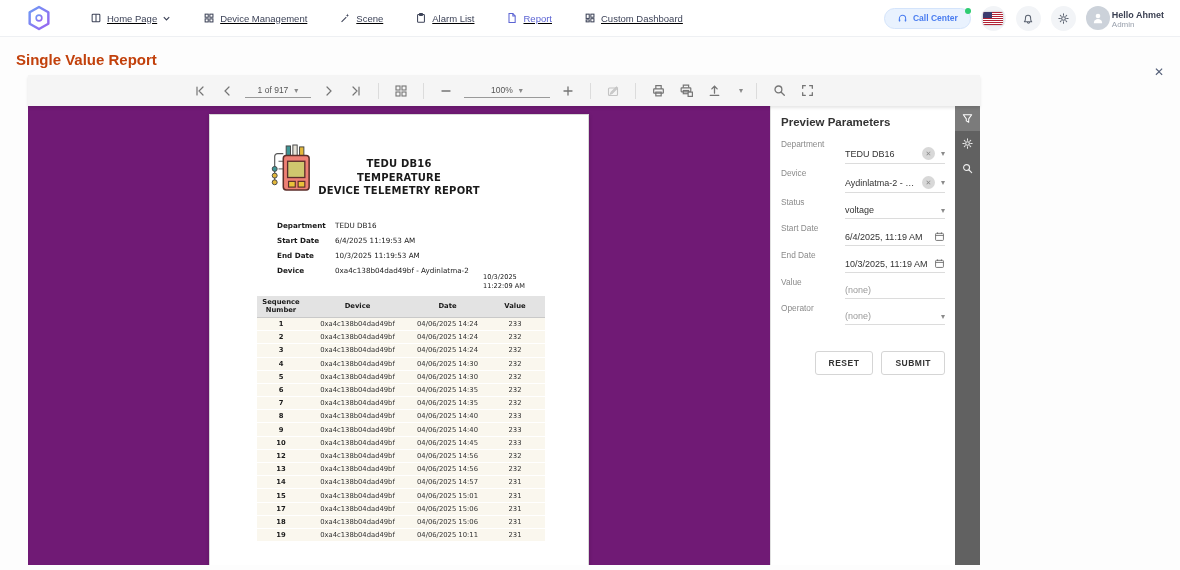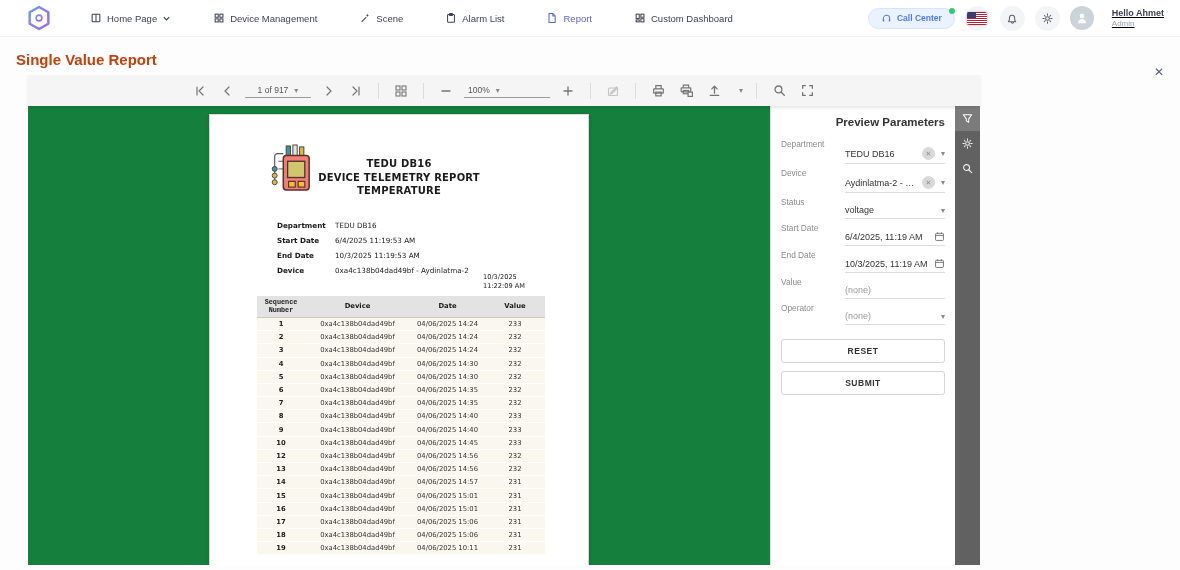--- a/index.html
+++ b/index.html
@@ -2,48 +2,48 @@
 <html><head>
 <meta charset="utf-8">
 <style>
   *{margin:0;padding:0;box-sizing:border-box;}
   html,body{width:1180px;height:570px;overflow:hidden;background:#fdfdfd;font-family:"Liberation Sans",sans-serif;}
   svg{display:block;}
 
   
   .topnav{height:37px;background:#fff;border-bottom:1px solid #eef0f3;display:flex;align-items:center;padding:0 16px 0 26px;}
   .logo{margin-right:28px;}
-  .nav-items{display:flex;align-items:flex-start;gap:22px;}
+  .nav-items{display:flex;align-items:flex-start;gap:12px;text-decoration:underline;}
   .nav-item{display:flex;align-items:center;gap:5px;padding:5px 10px;font-size:9.5px;color:#3c4257;cursor:pointer;white-space:nowrap;}
   .nav-item .nicon svg{stroke:#3c4257;}
   .nav-item.active{color:#5b63d3;}
   .nav-item.active .nicon svg{stroke:#5b63d3;}
   .nav-right{margin-left:auto;display:flex;align-items:center;gap:10px;}
   .cc-pill{position:relative;display:flex;align-items:center;gap:5px;background:#e9f2fe;border:1px solid #d4e4fb;color:#4a7df0;font-size:8.5px;font-weight:bold;border-radius:12px;padding:4px 12px;cursor:pointer;}
   .cc-dot{position:absolute;top:-1px;right:-1px;width:6px;height:6px;border-radius:50%;background:#2ecc71;}
   .circle-btn{width:25px;height:25px;border-radius:50%;background:#f2f4f7;display:flex;align-items:center;justify-content:center;cursor:pointer;}
   .flag{width:20px;height:13px;border-radius:2px;overflow:hidden;position:relative;background:repeating-linear-gradient(180deg,#b22234 0 1px,#fff 1px 2px);box-shadow:0 0 2px rgba(0,0,0,.3);}
   .flag .canton{position:absolute;top:0;left:0;width:9px;height:6px;background:#3c3b6e;}
-  .user{display:flex;align-items:center;gap:18px;cursor:pointer;text-decoration:underline;}
+  .user{display:flex;align-items:flex-end;gap:2px;cursor:pointer;}
   .avatar{width:24px;height:24px;border-radius:50%;background:#ccd2da;display:flex;align-items:center;justify-content:center;}
   .user-name{font-size:9px;font-weight:bold;color:#3a3f51;line-height:1.2;}
   .user-role{font-size:8px;color:#9aa1ad;line-height:1.2;}
 
   
   .page-title{position:absolute;left:16px;top:51px;font-size:15px;font-weight:bold;color:#c2410c;}
   .close-btn{position:absolute;right:16px;top:66px;font-size:12px;color:#56617a;background:none;border:none;cursor:pointer;line-height:1;}
 
   
-  .viewer{position:absolute;left:28px;top:75px;width:952px;height:490px;display:flex;flex-direction:column;background:#15803d;}
+  .viewer{position:absolute;left:28px;top:75px;width:952px;height:490px;display:flex;flex-direction:column;background:#701a75;}
   .vtoolbar{height:31px;background:#f5f5f5;display:flex;align-items:center;justify-content:center;gap:9px;box-shadow:0 2px 3px rgba(0,0,0,.10);position:relative;z-index:3;}
   .tbtn{background:none;border:none;padding:2px;cursor:pointer;display:flex;align-items:center;}
   .tbtn svg{stroke:#757575;}
   .tbtn.disabled svg{stroke:#c4c4c4;}
   .tsep{width:1px;height:16px;background:#dcdcdc;margin:0 4px;}
-  .tfield{display:flex;align-items:center;justify-content:flex-start;border-bottom:1px solid #9a9a9a;padding:2px 4px;cursor:pointer;}
+  .tfield{display:flex;align-items:center;justify-content:center;border-bottom:1px solid #9a9a9a;padding:2px 4px;cursor:pointer;}
   .tfield .tval{font-size:8.5px;color:#555;}
   .tcaret{font-size:8px;color:#8a8a8a;margin-left:6px;}
   .pg-field{width:66px;justify-content:center;}
   .zoom-field{width:86px;}
 
   .vbody{flex:1;display:flex;min-height:0;}
   .vcontent{flex:1;overflow:hidden;display:flex;justify-content:center;}
 
   
   .doc{width:380px;margin-top:8px;background:#fff;border:1px solid #d8d8d8;box-shadow:0 1px 4px rgba(0,0,0,.18);height:700px;position:relative;font-family:"DejaVu Sans",sans-serif;color:#1a1a1a;}
@@ -51,34 +51,34 @@
   .doc-device-icon{position:absolute;left:58px;top:0;}
   .doc-title{position:absolute;left:0;top:16px;width:100%;text-align:center;font-size:10px;font-weight:bold;line-height:1.35;letter-spacing:.2px;}
   .doc-meta{position:absolute;top:106px;left:67px;font-size:7.2px;}
   .meta-row{display:flex;margin-bottom:6px;}
   .meta-label{width:58px;font-weight:bold;}
   .doc-stamp{position:absolute;top:158px;left:273px;width:64px;font-size:6.6px;line-height:1.3;}
   .doc-table{position:absolute;top:181px;left:47px;width:288px;border-collapse:collapse;font-size:6.8px;}
   .doc-table th{background:#e3e3e3;font-weight:bold;padding:2px 2px;text-align:center;line-height:1.25;border-bottom:1px solid #c9c9c9;}
   .doc-table td{background:#faf7ee;padding:2.1px 2px;text-align:center;border-bottom:1px solid #fff;color:#333;}
   .doc-table td.seq{font-weight:bold;color:#1a1a1a;}
-  .col-seq{width:48px;font-family:Liberation Mono, monospace;}.col-dev{width:105px;}.col-date{width:75px;}.col-val{width:60px;}
+  .col-seq{width:48px;}.col-dev{width:105px;}.col-date{width:75px;}.col-val{width:60px;}
 
   
   .params{width:185px;background:#fff;border-left:1px solid #e0e0e0;padding:10px 10px 0 10px;font-family:"Liberation Sans",sans-serif;}
-  .params-title{font-size:11.5px;font-weight:bold;color:#333;margin-bottom:8px;text-align:right;}
+  .params-title{font-size:11.5px;font-weight:bold;color:#333;margin-bottom:8px;}
   .pfield{display:flex;margin-bottom:1px;}
   .plabel{width:64px;font-size:8.3px;color:#8a8a8a;padding-top:3px;}
   .pcontrol{flex:1;display:flex;align-items:center;border-bottom:1px solid #dcdcdc;padding:7px 0 3px;margin-top:4px;cursor:pointer;min-width:0;}
   .pvalue{flex:1;font-size:9px;color:#333;white-space:nowrap;overflow:hidden;text-overflow:ellipsis;}
   .pvalue.ph{color:#9a9a9a;}
   .pclear{width:13px;height:13px;border-radius:50%;background:#d8d8d8;color:#8d8d8d;font-size:7px;display:flex;align-items:center;justify-content:center;margin-left:4px;cursor:pointer;flex:none;}
   .pcaret{font-size:8px;color:#8a8a8a;margin-left:6px;flex:none;}
   .pcal{margin-left:4px;flex:none;}
-  .pbuttons{display:flex;justify-content:flex-end;gap:8px;margin-top:14px;flex-direction:column;}
+  .pbuttons{display:flex;justify-content:flex-end;gap:8px;margin-top:26px;}
   .pbtn{background:#fff;border:1px solid #d5d5d5;border-radius:3px;font-size:8.5px;font-weight:bold;letter-spacing:.5px;color:#333;padding:6px 13px;cursor:pointer;font-family:"Liberation Sans",sans-serif;}
 
   
   .tabstrip{width:25px;background:#616161;display:flex;flex-direction:column;align-items:center;}
   .tab{width:25px;height:25px;display:flex;align-items:center;justify-content:center;cursor:pointer;}
   .tab.active{background:#7b7b7b;}
 </style>
 </head>
 <body>
 
@@ -322,22 +322,22 @@
               <rect x="26" y="3" width="4.5" height="12" fill="#e9e5db" stroke="#444" stroke-width="1"></rect>
               <rect x="33" y="5" width="4.5" height="10" fill="#e3b83a" stroke="#444" stroke-width="1"></rect>
               <rect x="16" y="14" width="27" height="36" rx="3" fill="#ee8075" stroke="#5c2e2a" stroke-width="1.6"></rect>
               <rect x="20.5" y="20" width="18" height="17" fill="#cfc76e" stroke="#5c2e2a" stroke-width="1.4"></rect>
               <rect x="21.5" y="41" width="7" height="6" fill="#e8c23a" stroke="#5c2e2a" stroke-width="1.2"></rect>
               <rect x="31.5" y="41" width="7" height="6" fill="#e8c23a" stroke="#5c2e2a" stroke-width="1.2"></rect>
             </svg>
           </div>
           <div class="doc-title">
             <div>TEDU DB16</div>
+            <div>TEMPERATURE</div>
             <div>DEVICE TELEMETRY REPORT</div>
-            <div>TEMPERATURE</div>
           </div>
         </div>
         <div class="doc-meta">
           <div class="meta-row">
               <span class="meta-label">Department</span>
               <span>TEDU DB16</span>
             </div>
           <div class="meta-row">
               <span class="meta-label">Start Date</span>
               <span>6/4/2025 11:19:53 AM</span>
@@ -440,26 +440,20 @@
                 <td>04/06/2025 14:57</td>
                 <td>231</td>
               </tr>
               <tr>
                 <td class="seq">15</td>
                 <td>0xa4c138b04dad49bf</td>
                 <td>04/06/2025 15:01</td>
                 <td>231</td>
               </tr>
               <tr>
-                <td class="seq">16</td>
-                <td>0xa4c138b04dad49bf</td>
-                <td>04/06/2025 15:01</td>
-                <td>231</td>
-              </tr>
-              <tr>
                 <td class="seq">17</td>
                 <td>0xa4c138b04dad49bf</td>
                 <td>04/06/2025 15:06</td>
                 <td>231</td>
               </tr>
               <tr>
                 <td class="seq">18</td>
                 <td>0xa4c138b04dad49bf</td>
                 <td>04/06/2025 15:06</td>
                 <td>231</td>

